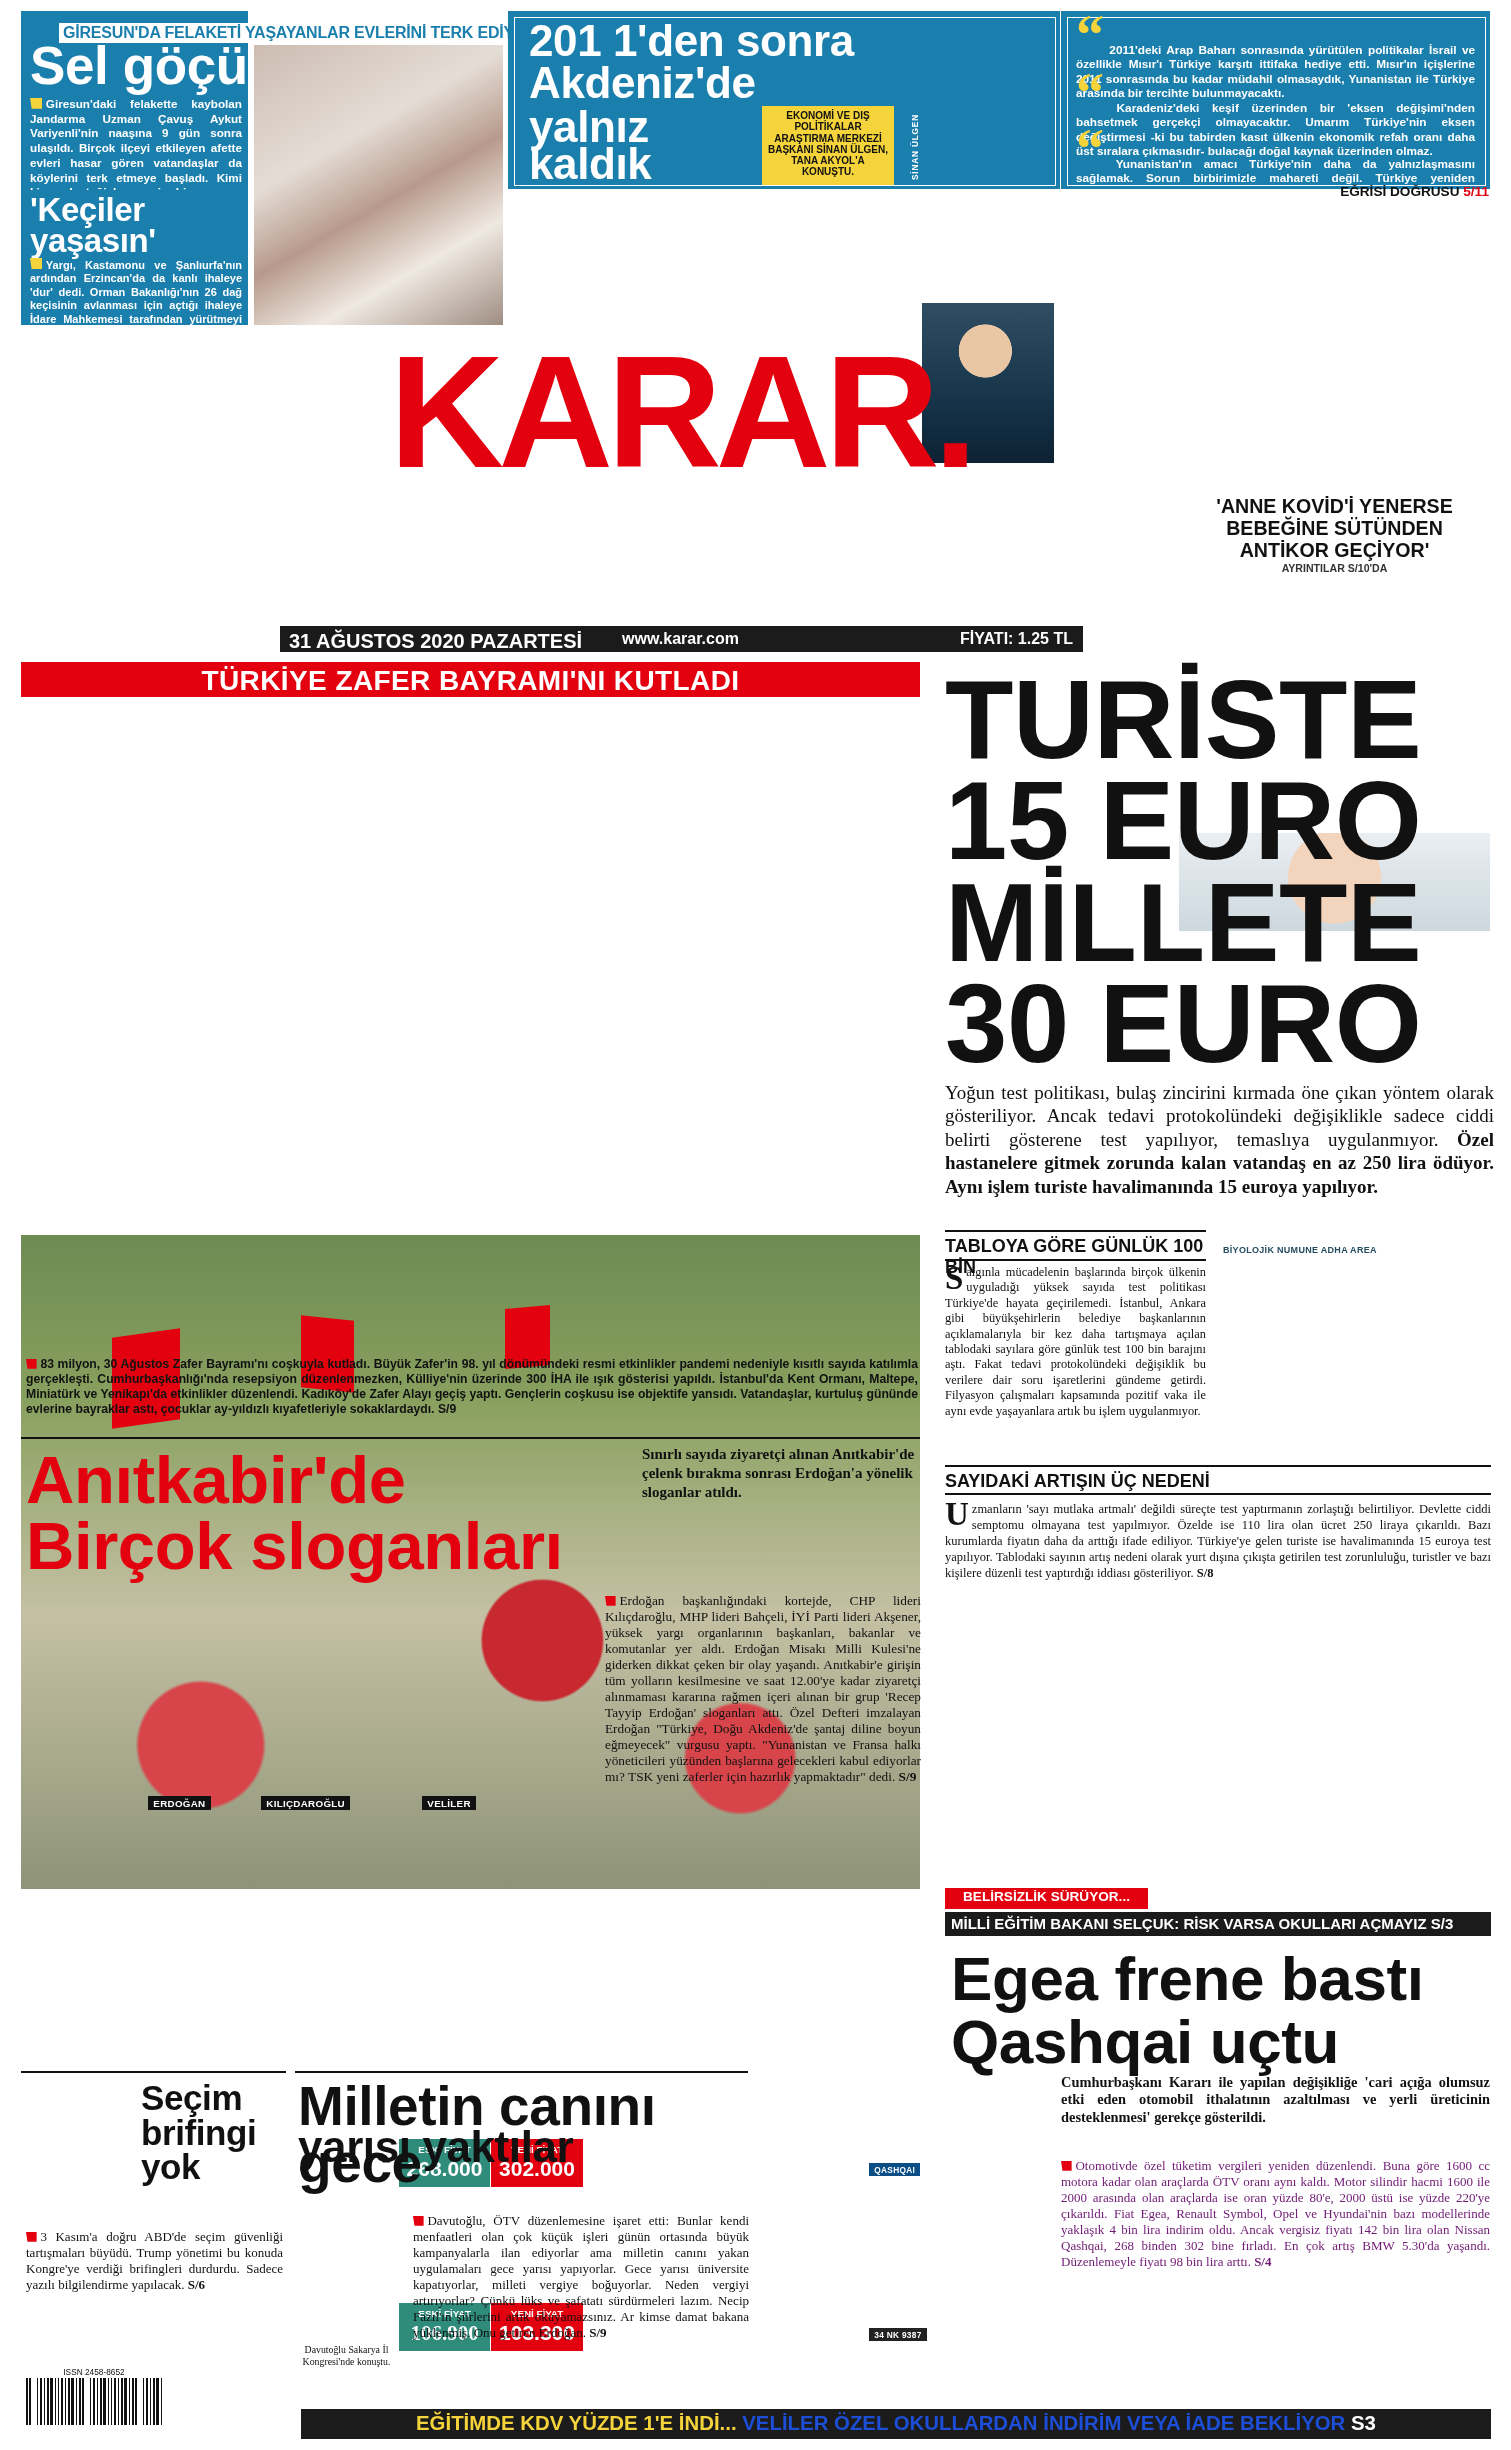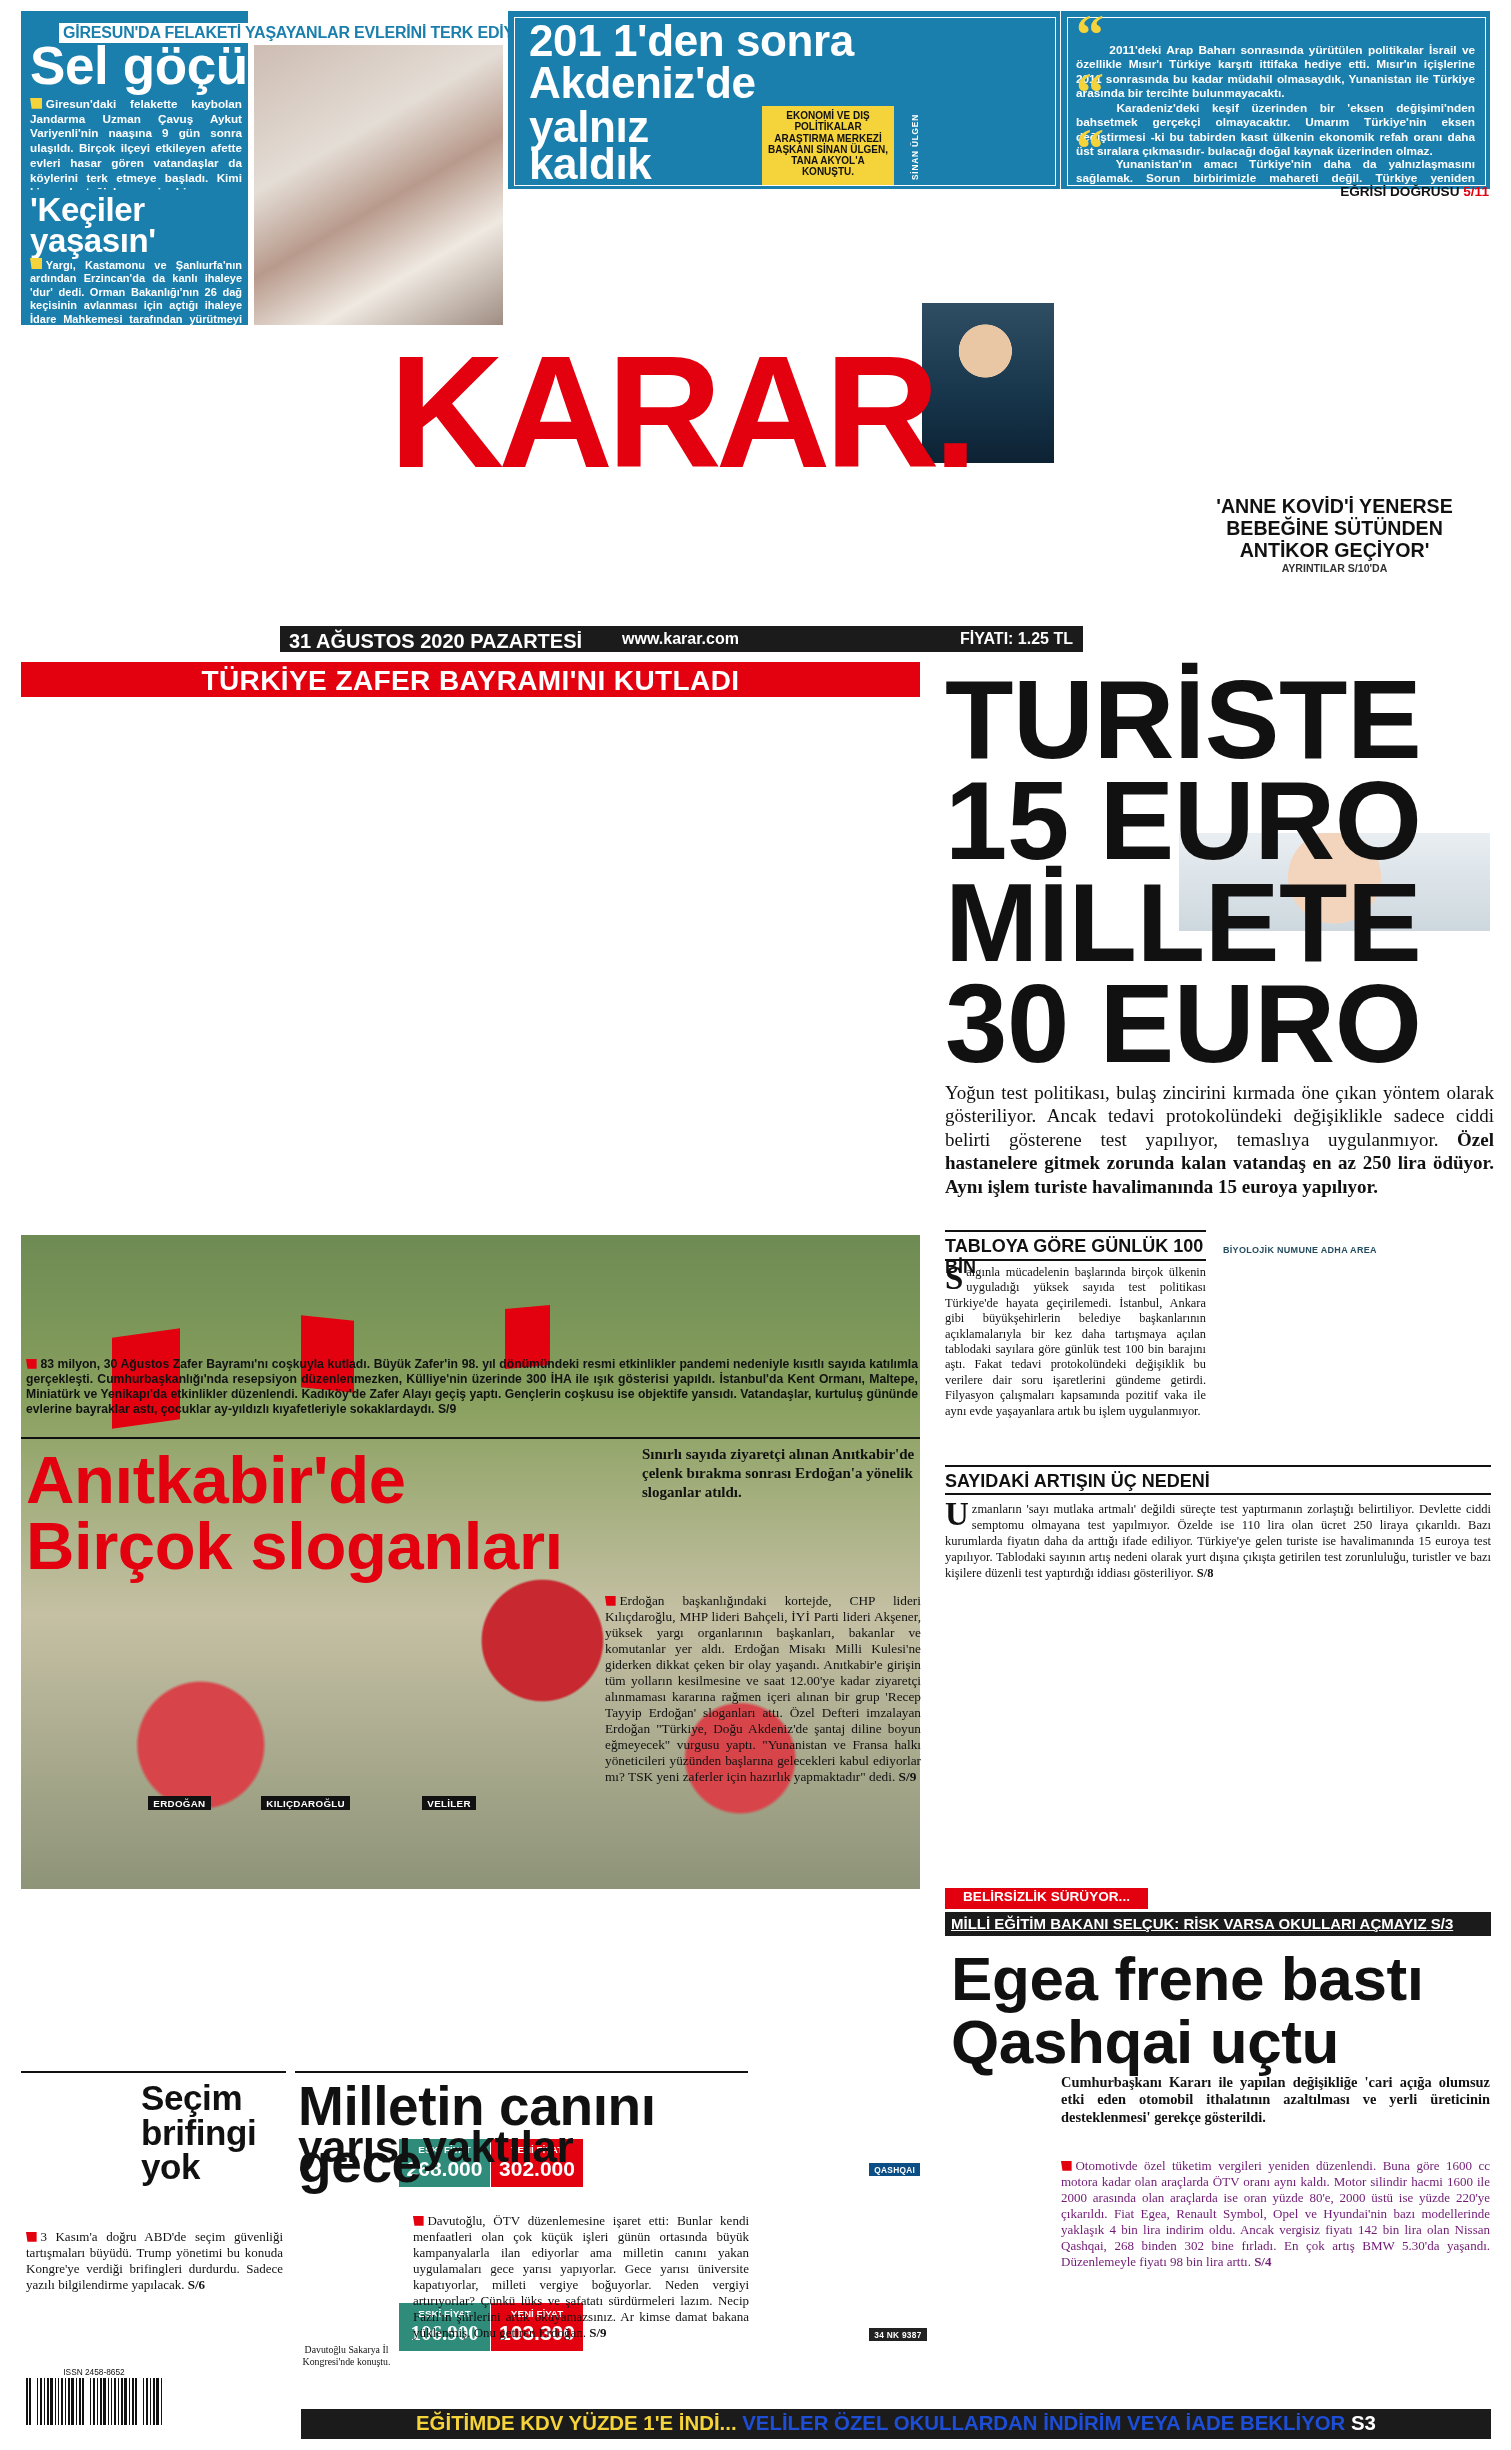--- a/index.html
+++ b/index.html
@@ -183,21 +183,21 @@
   <div class="abs just" style="left:945px;top:1501px;width:546px;font-size:12.5px;line-height:16px;color:#111;
               font-family:'Liberation Serif',serif;">
      <span class="bold" style="float:left;font-size:33px;line-height:27px;padding-right:3px;">U</span><span>zmanların 'sayı mutlaka artmalı' değildi süreçte test yaptırmanın zorlaştığı belirtiliyor. Devlette ciddi semptomu olmayana test yapılmıyor. Özelde ise 110 lira olan ücret 250 liraya çıkarıldı. Bazı kurumlarda fiyatın daha da arttığı ifade ediliyor. Türkiye'ye gelen turiste ise havalimanında 15 euroya test yapılıyor. Tablodaki sayının artış nedeni olarak yurt dışına çıkışta getirilen test zorunluluğu, turistler ve bazı kişilere düzenli test yaptırdığı iddiası gösteriliyor.</span>
      <span class="bold">S/8</span>
   </div>
 
   <div class="abs" style="left:945px;top:1888px;width:203px;height:21px;background:#e3000f;"></div>
   <div class="abs cond bold white center" style="left:945px;top:1889px;width:203px;font-size:13.6px;">BELİRSİZLİK SÜRÜYOR...</div>
 
   <div class="abs" style="left:945px;top:1912px;width:546px;height:24px;background:#1b1b1b;"></div>
-  <div class="abs cond bold white" style="left:951px;top:1915px;width:534px;font-size:15px;text-decoration:underline;">
+  <div class="abs cond bold white" style="left:951px;top:1915px;width:534px;font-size:15px;">
      <span>MİLLİ EĞİTİM BAKANI SELÇUK: RİSK VARSA OKULLARI AÇMAYIZ</span>
      <span>S/3</span>
   </div>
 
   <div class="abs cond bold tight" style="left:951px;top:1947px;width:544px;font-size:62px;color:#111;">Egea frene bastı</div>
   <div class="abs just bold" style="left:1061px;top:2074px;width:429px;font-size:14.4px;line-height:17.4px;color:#111;
               font-family:'Liberation Serif',serif;">Cumhurbaşkanı Kararı ile yapılan değişikliğe 'cari açığa olumsuz etki eden otomobil ithalatının azaltılması ve yerli üreticinin desteklenmesi' gerekçe gösterildi.</div>
 
   <div class="abs cond bold tight" style="left:951px;top:2010px;width:544px;font-size:62px;color:#111;">Qashqai uçtu</div>
 

